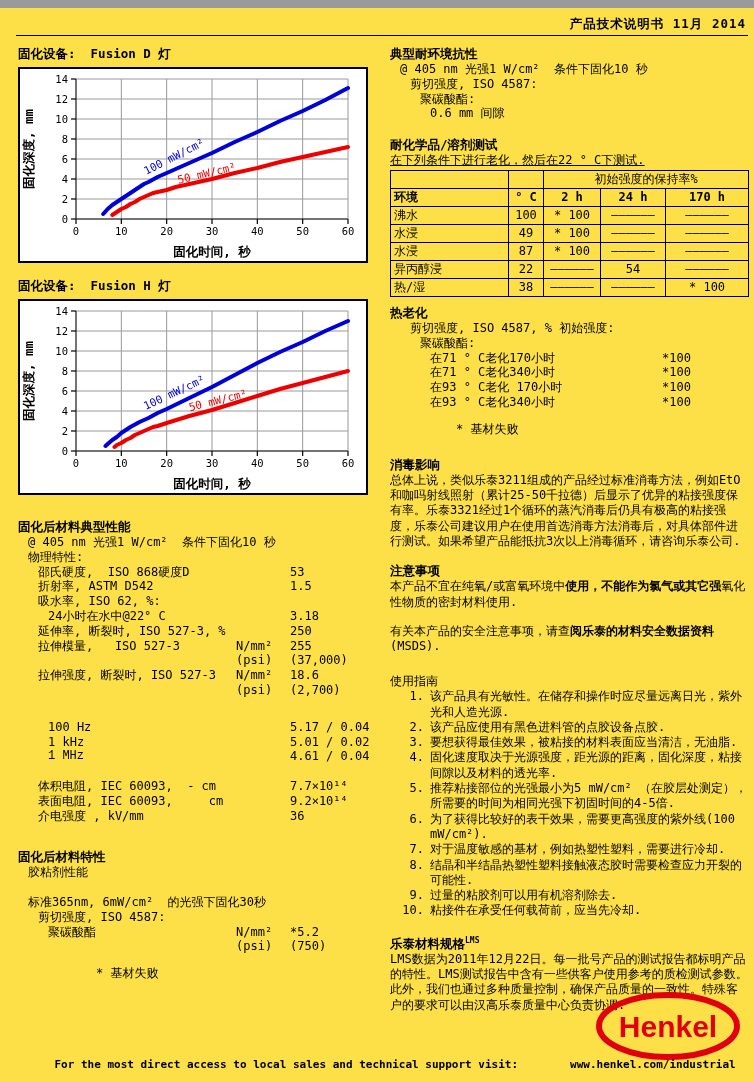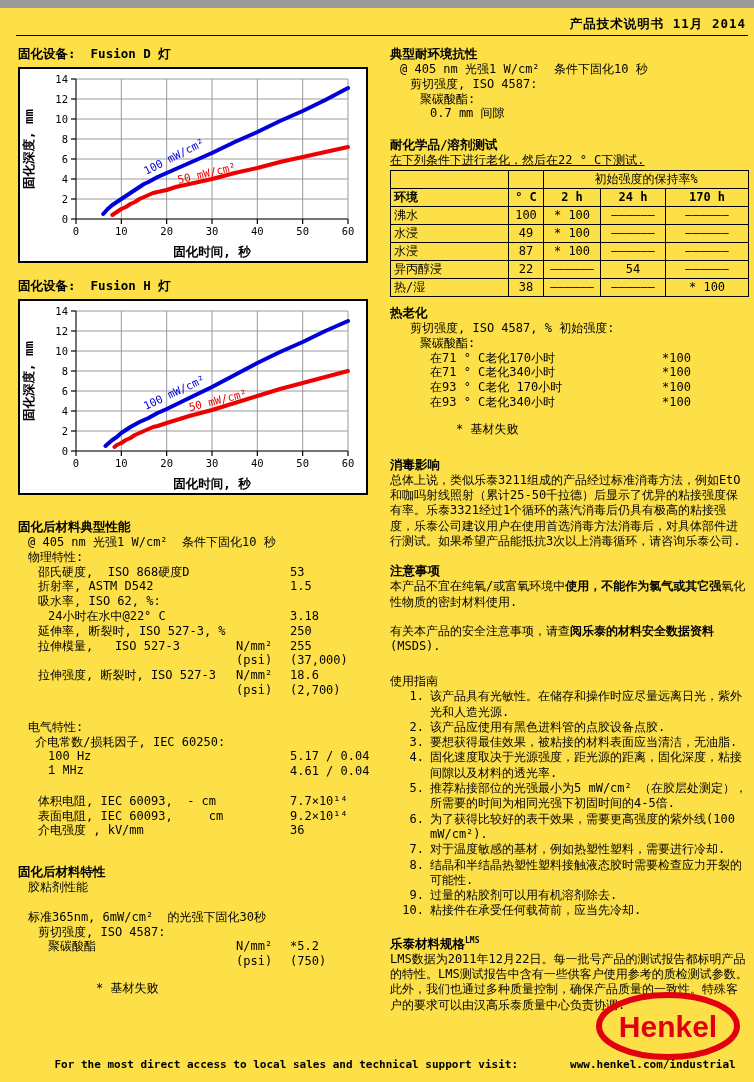--- a/index.html
+++ b/index.html
@@ -219,28 +219,29 @@
           <div class="prow">
             <span class="pl"></span>
             <span class="pu">(psi)</span>
             <span class="pv">(2,700)</span>
           </div>
         </div>
     </div>
 
     <div class="sec mt22">
       <div>
-          <div class="line" style="padding-left: 10px;">电气特性:</div>
-          <div class="line" style="padding-left: 10px;"> 介电常数/损耗因子, IEC 60250:</div>
-        </div>
-      <div>
           <div class="prow">
             <span class="pl" style="padding-left: 30px;">100 Hz</span>
             <span class="pu"></span>
             <span class="pv">5.17 / 0.04</span>
+          </div>
+          <div class="prow">
+            <span class="pl" style="padding-left: 30px;">1 kHz</span>
+            <span class="pu"></span>
+            <span class="pv">5.01 / 0.02</span>
           </div>
           <div class="prow">
             <span class="pl" style="padding-left: 30px; font-family: Liberation Mono, monospace;">1 MHz</span>
             <span class="pu"></span>
             <span class="pv">4.61 / 0.04</span>
           </div>
           <div class="prow">
             <span class="pl"> </span>
             <span class="pu"></span>
             <span class="pv"></span>
@@ -289,21 +290,21 @@
   </div>
 
   <div class="col-right">
 
     <div class="sec mb16">
       <div class="sec-title">典型耐环境抗性</div>
       <div>
           <div class="line" style="padding-left: 10px;">@ 405 nm 光强1 W/cm²  条件下固化10 秒</div>
           <div class="line" style="padding-left: 20px;">剪切强度, ISO 4587:</div>
           <div class="line" style="padding-left: 30px;">聚碳酸酯:</div>
-          <div class="line" style="padding-left: 40px;">0.7 mm 间隙</div>
+          <div class="line" style="padding-left: 40px;">0.6 mm 间隙</div>
         </div>
     </div>
 
     <div class="sec mb8">
       <div class="sec-title">耐化学品/溶剂测试</div>
       <div class="line subtitle-underline">在下列条件下进行老化，然后在22 ° C下测试.</div>
       <table class="chem-table">
           <colgroup>
             <col style="width: 118px;">
             <col style="width: 35px;">

